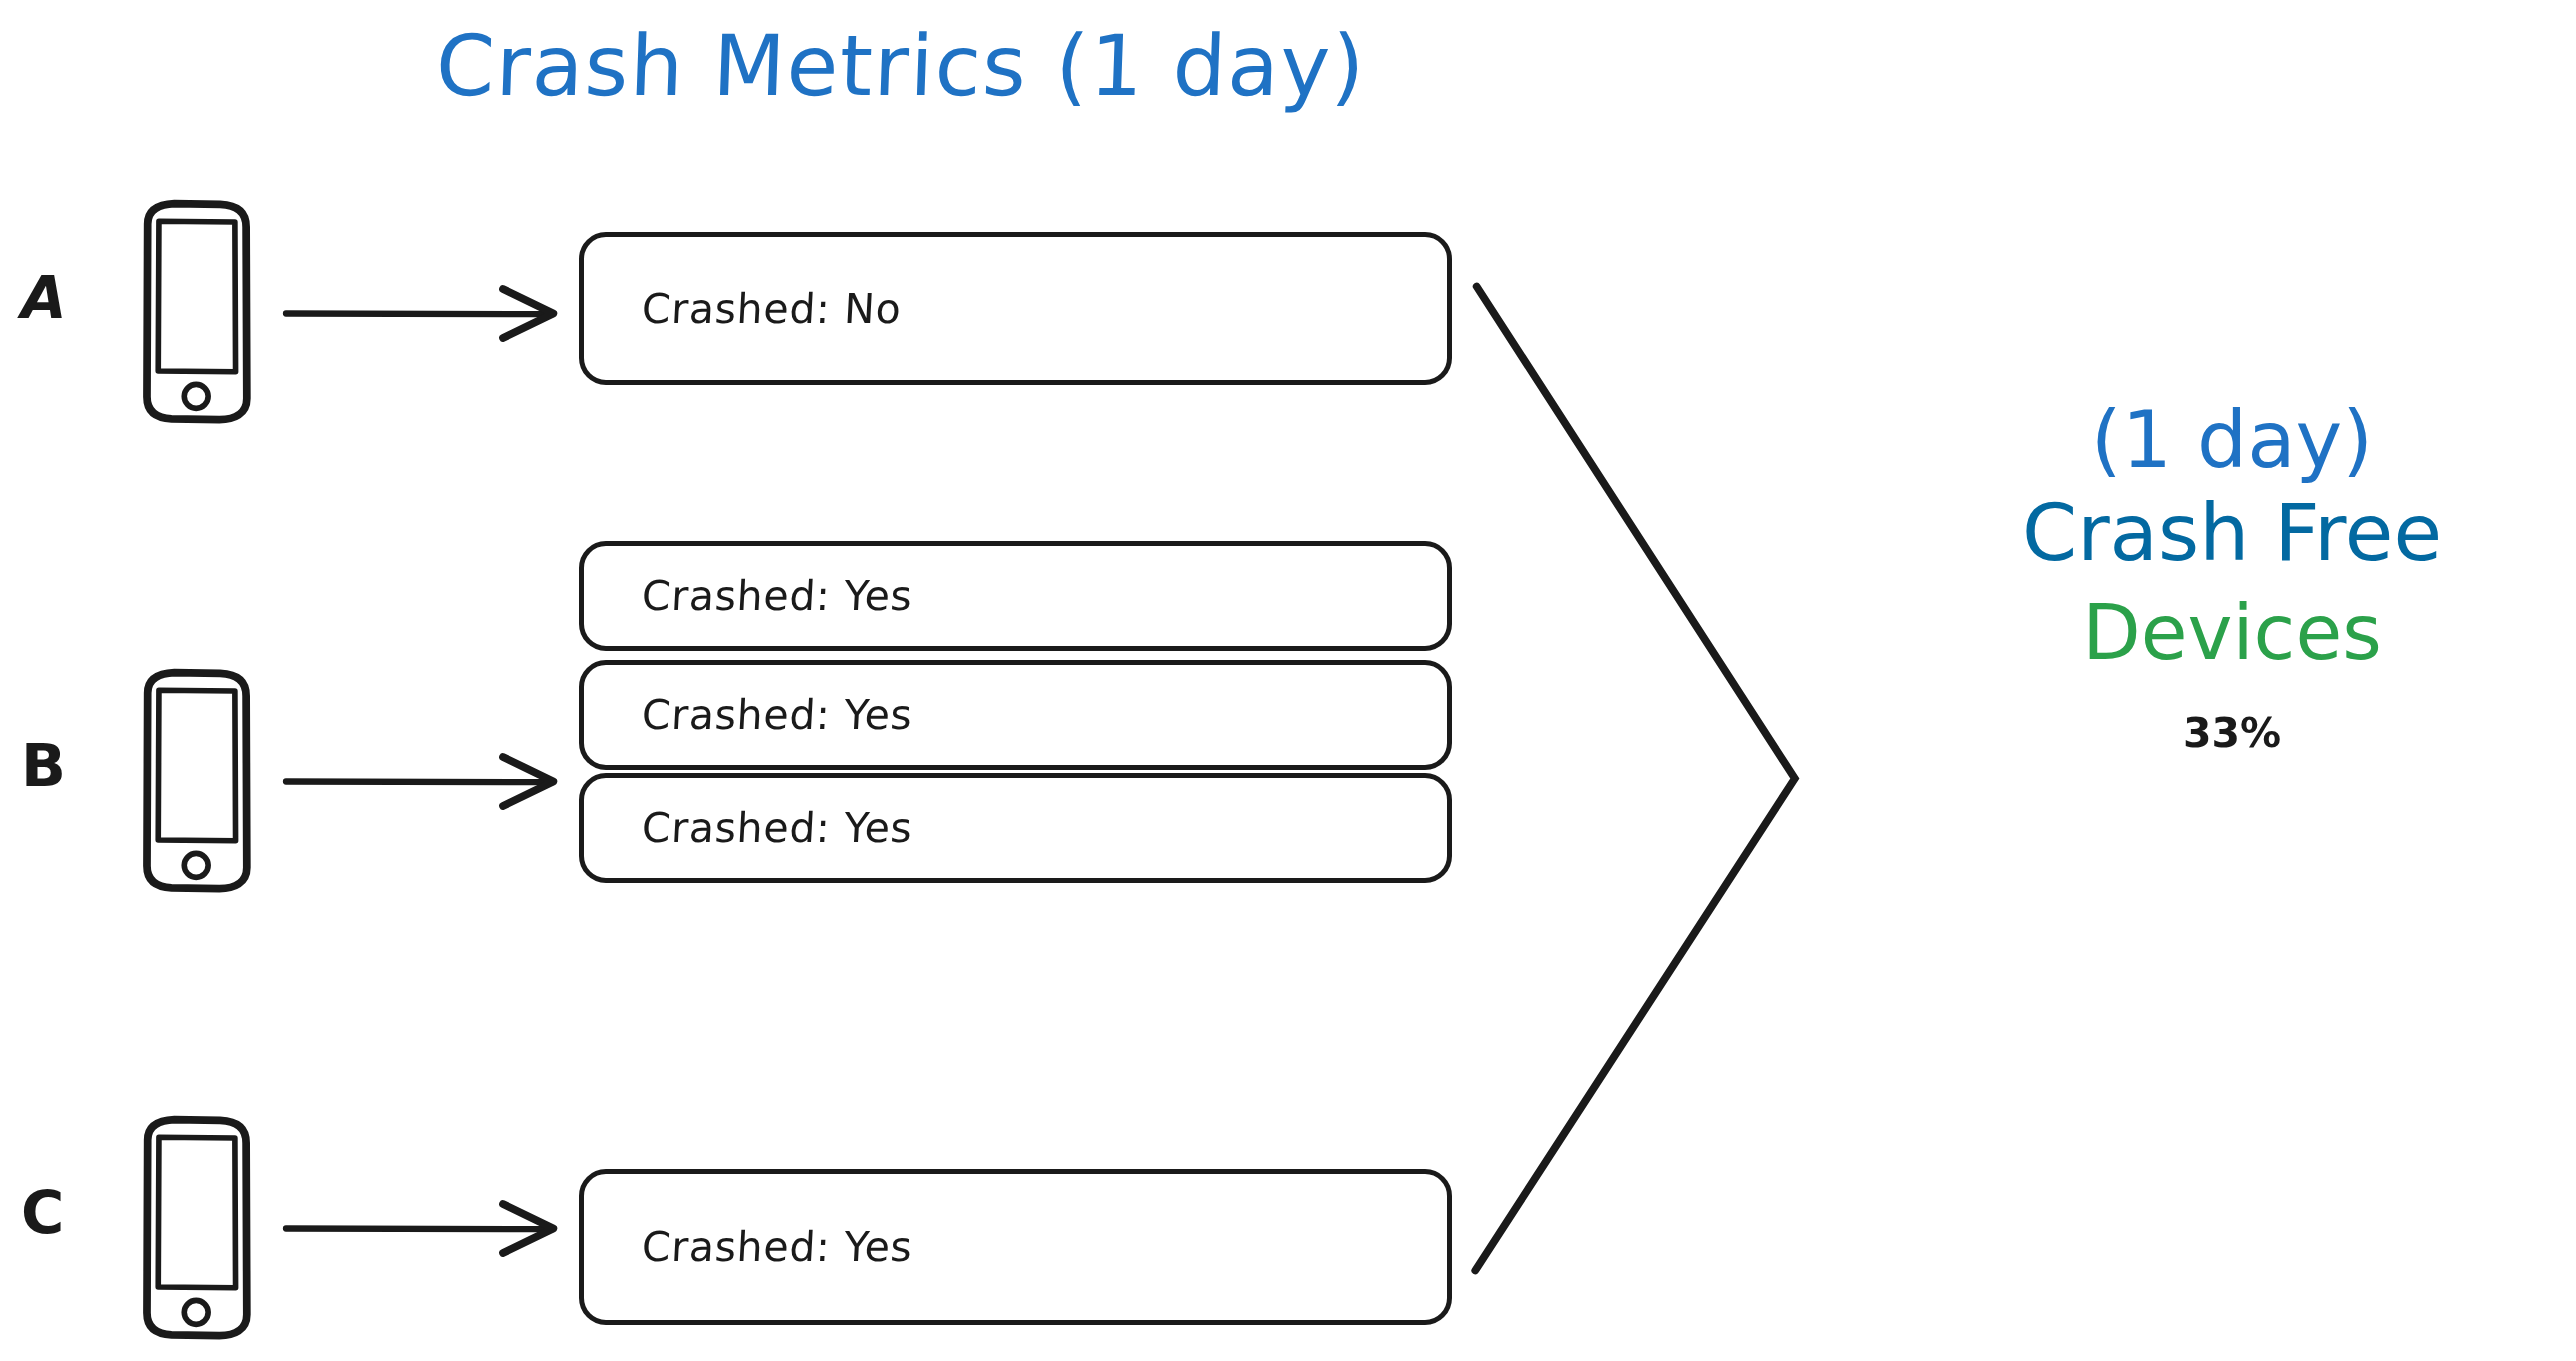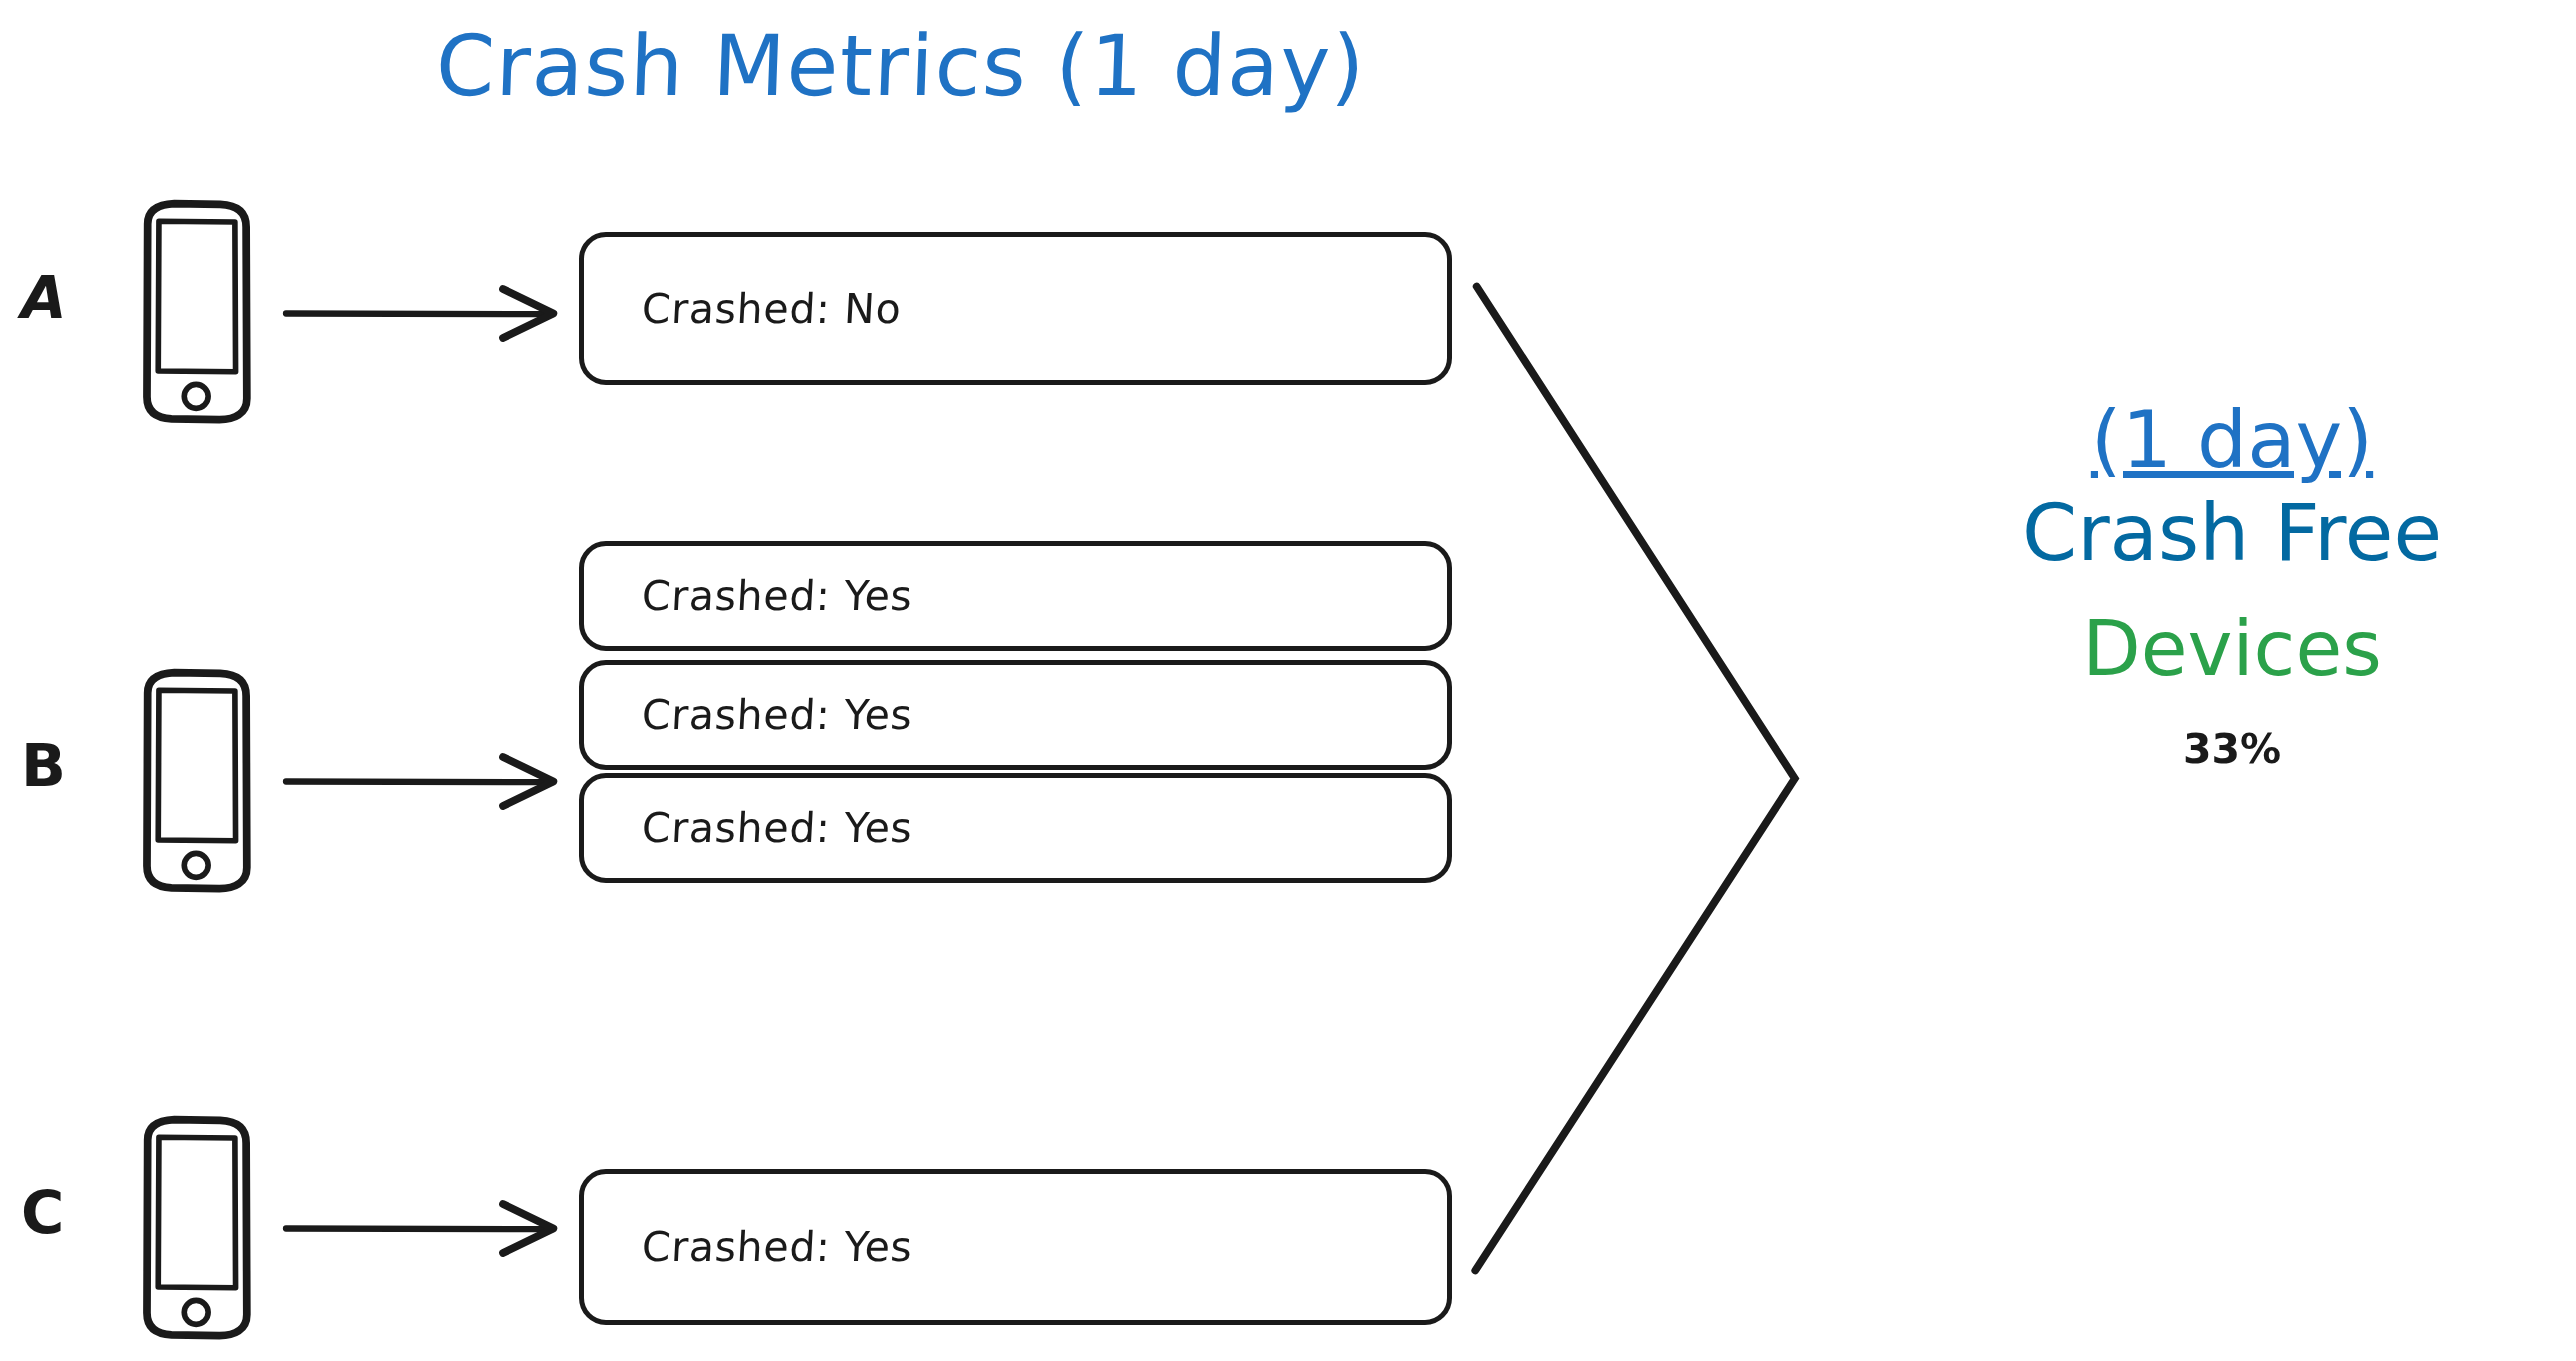--- a/index.html
+++ b/index.html
@@ -89,30 +89,29 @@
   }
   .summary .line {
     font-family: "DejaVu Sans", sans-serif;
     font-weight: 400;
     line-height: 1.18;
     white-space: nowrap;
   }
   .summary .line-1day {
     font-size: 79px;
     color: #1f72c4;
-    text-decoration: underline;
   }
   .summary .line-crashfree {
     font-size: 79px;
     color: #0369a1;
   }
   .summary .line-devices {
     font-size: 76px;
     color: #2ba14a;
-    margin-top: 24px;
+    margin-top: 8px;
   }
   .summary .line-pct {
     font-size: 41px;
     color: #1a1a1a;
     margin-top: 31px;
     font-weight: 600;
   }
 </style>
 </head>
 <body>

